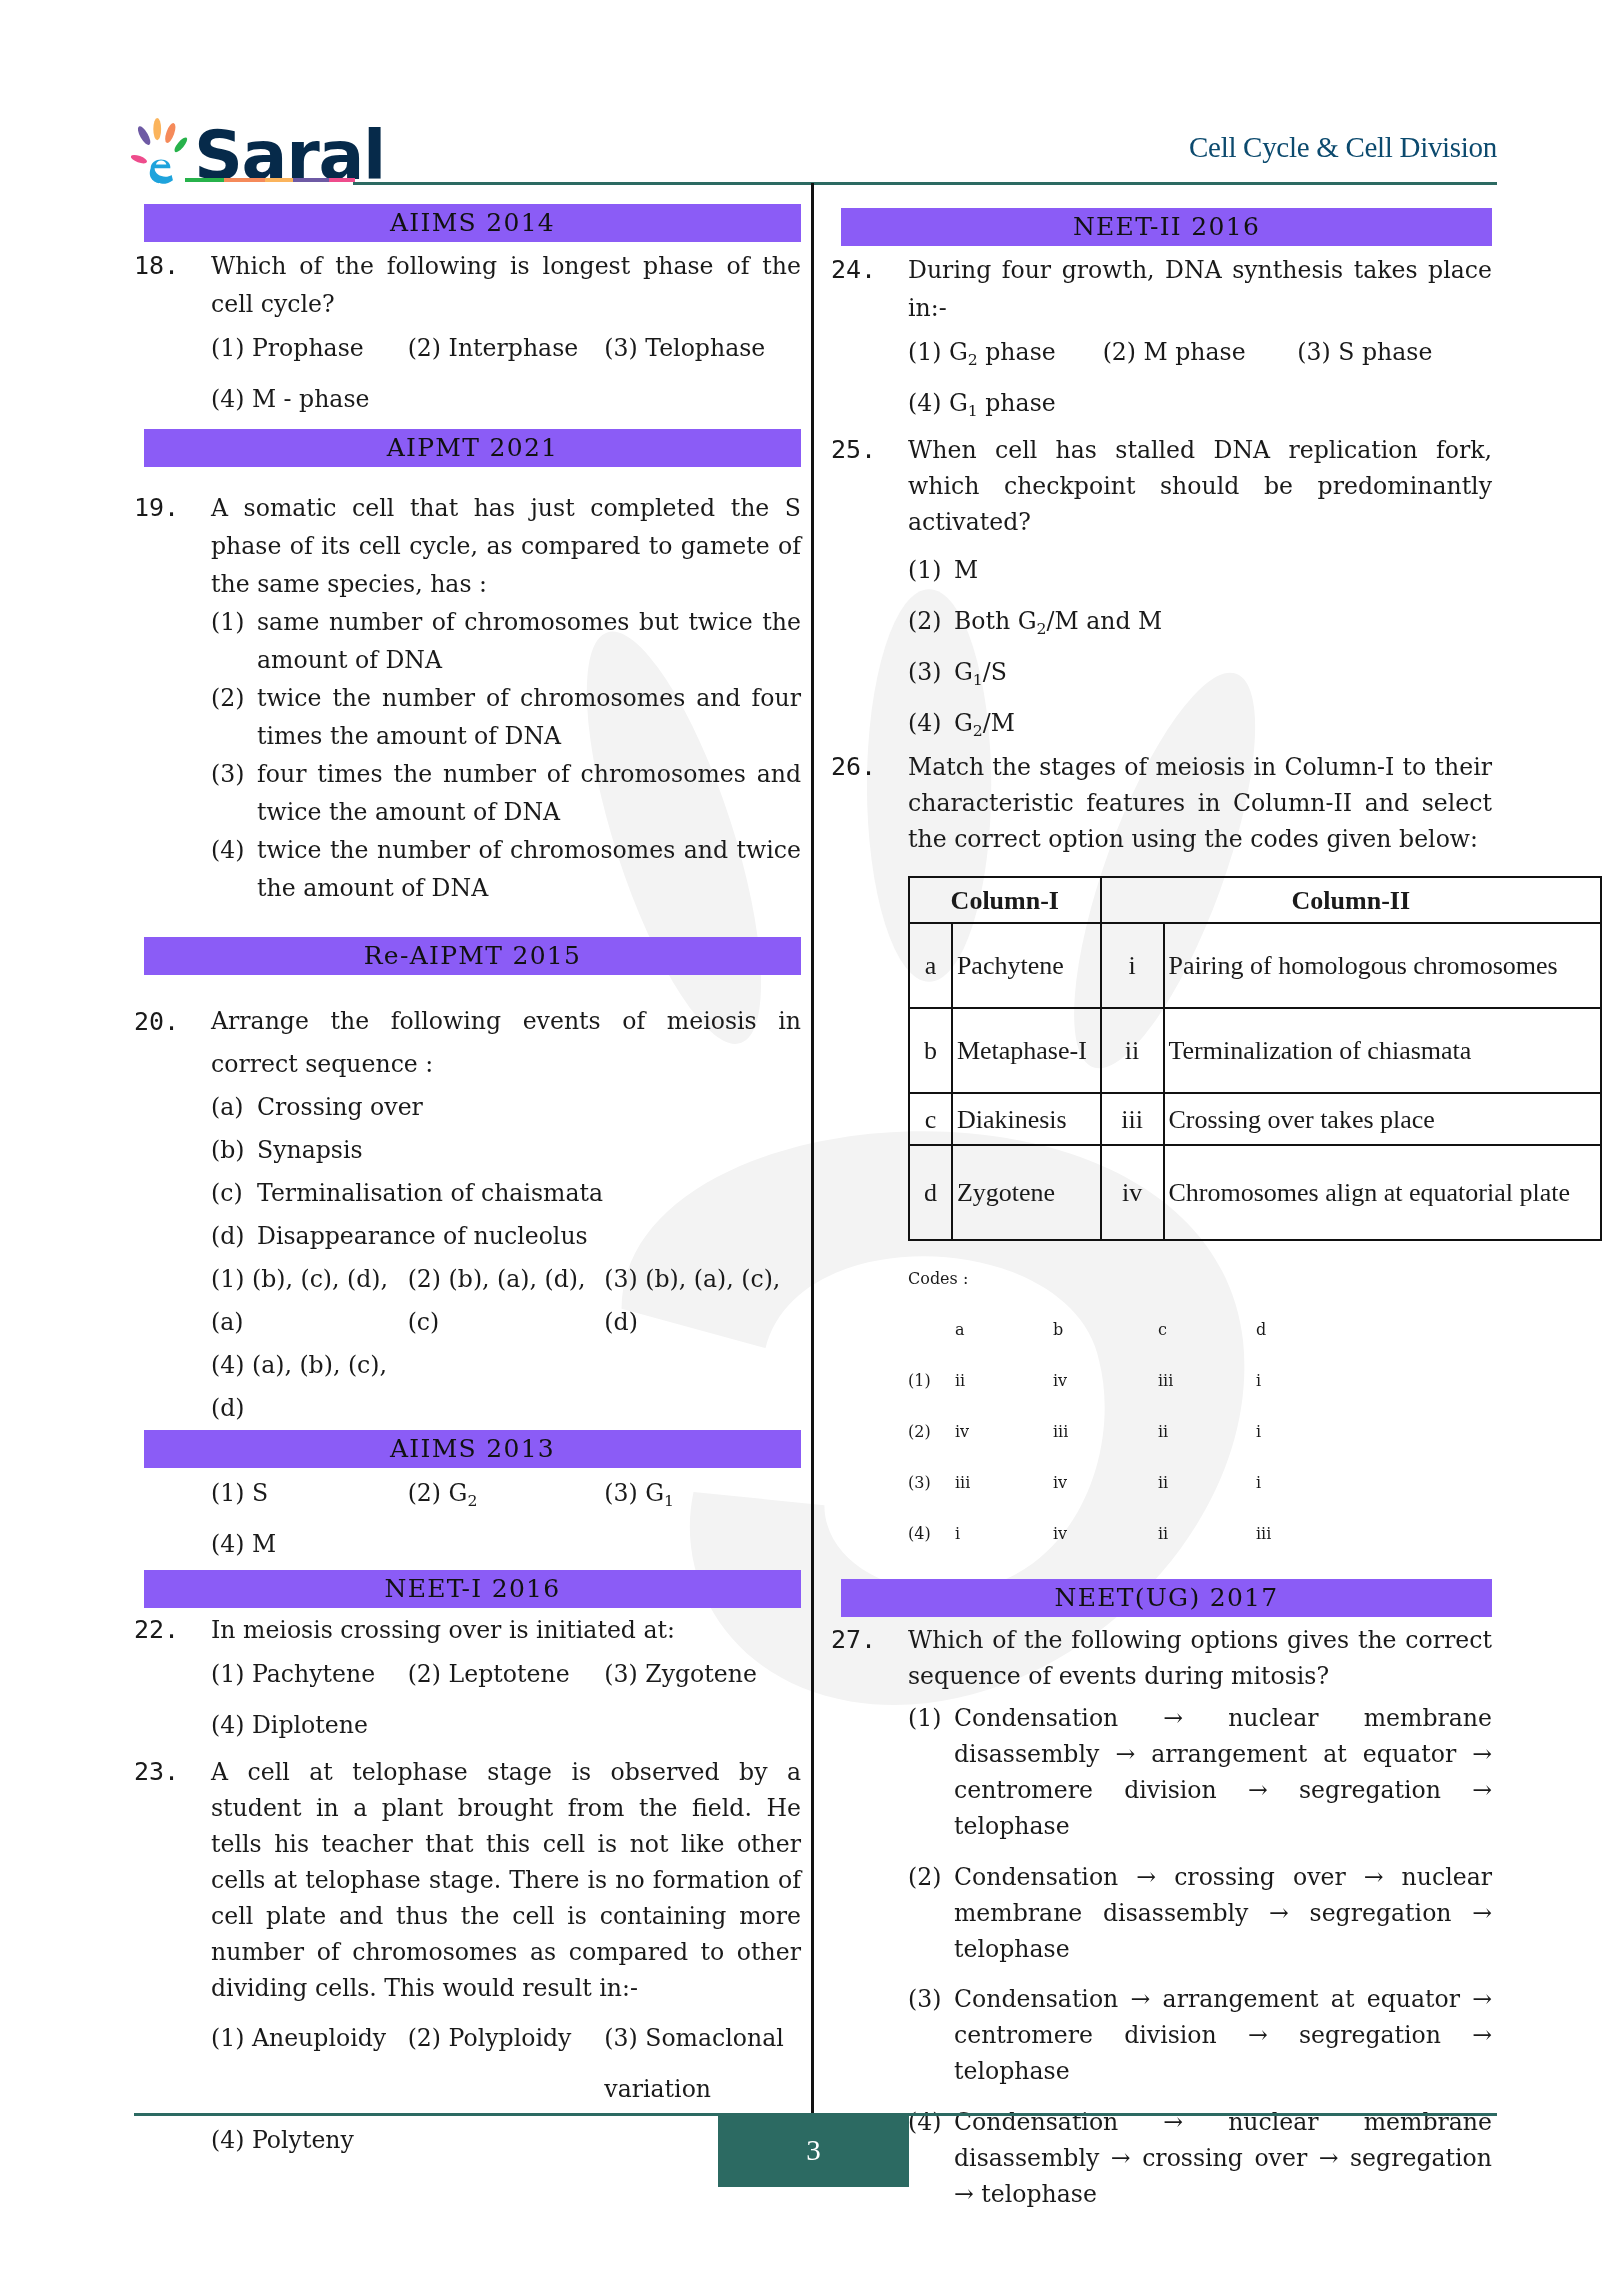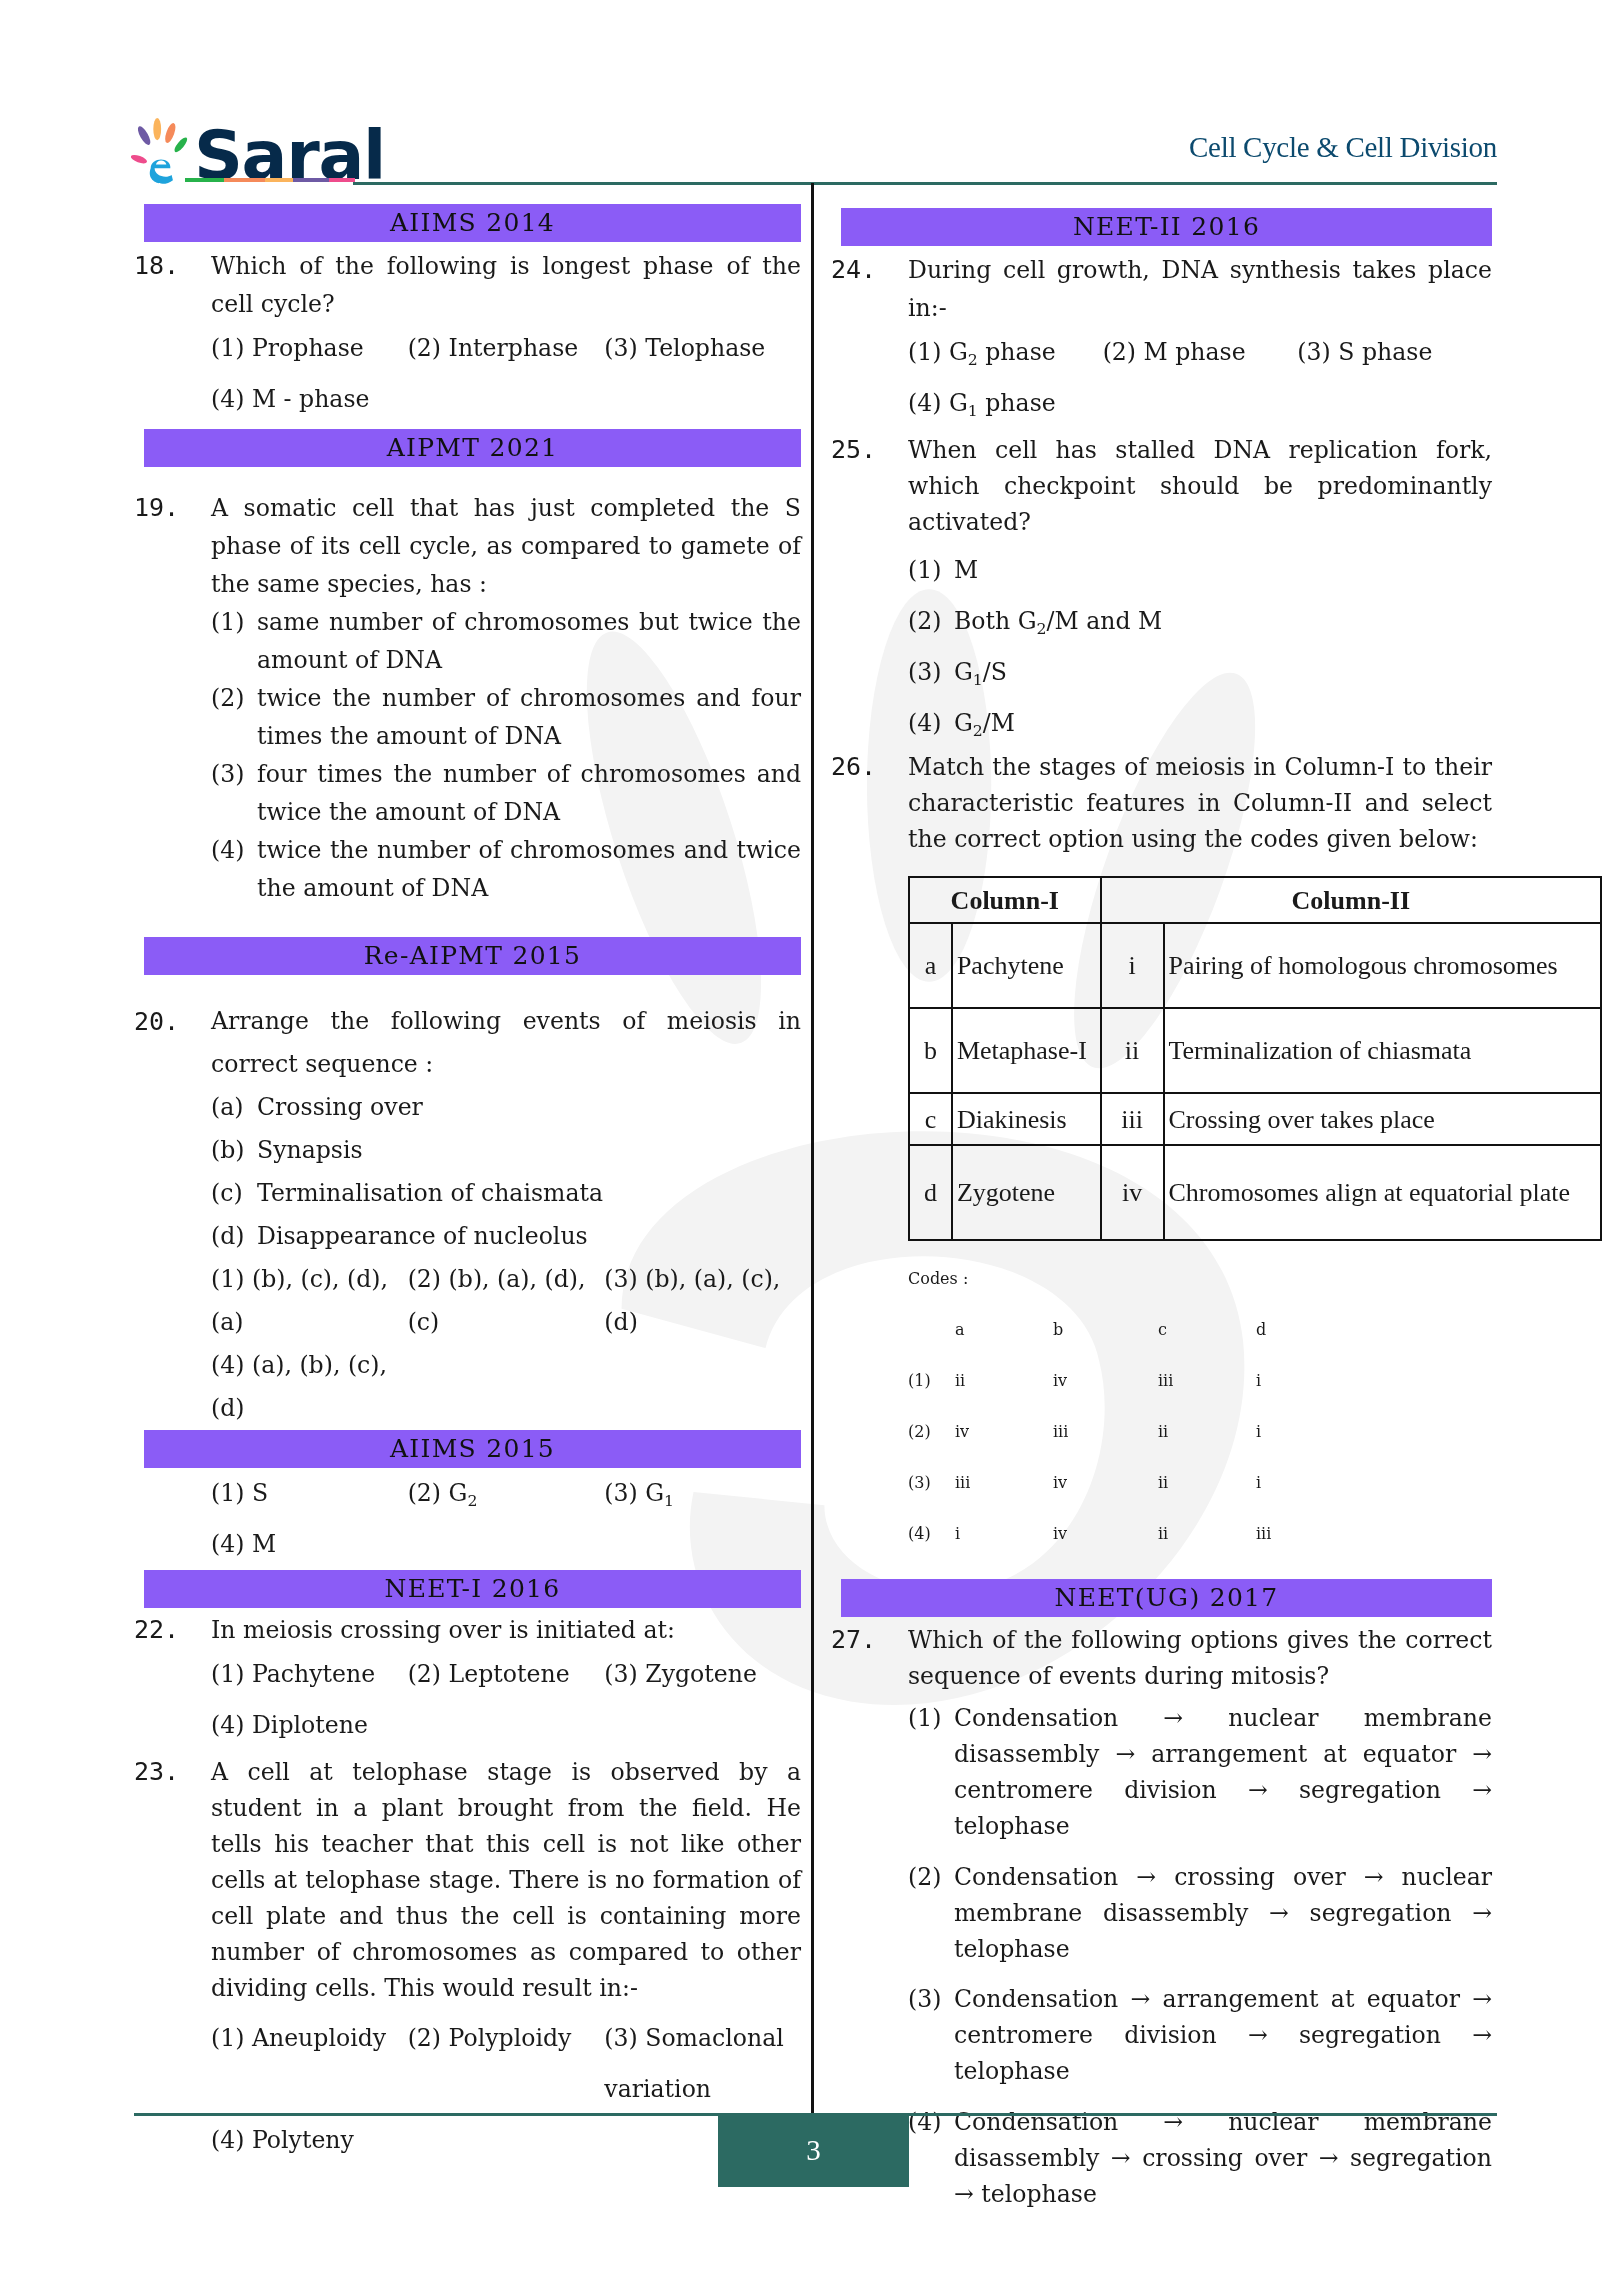--- a/index.html
+++ b/index.html
@@ -145,21 +145,21 @@
         <span class="v">Disappearance of nucleolus</span>
       </div>
   </div>
   <div class="opts2" style="line-height:43px">
     <span>(1)  (b), (c), (d), (a)</span>
     <span>(2) (b), (a), (d), (c)</span>
     <span>(3)  (b), (a), (c), (d)</span>
     <span>(4) (a), (b), (c), (d)</span>
   </div>
 
-  <div class="band">AIIMS  2015</div>
+  <div class="band">AIIMS  2013</div>
 
   <div class="opts2">
     <span><span>(1) S</span><sub></sub></span>
     <span><span>(2) G</span><sub>2</sub></span>
     <span><span>(3) G</span><sub>1</sub></span>
     <span><span>(4) M</span><sub></sub></span>
   </div>
 
   <div class="band">NEET-I  2016</div>
 
@@ -184,21 +184,21 @@
     <span>(3) Somaclonal variation</span>
     <span>(4) Polyteny</span>
   </div>
 </div>
 
 <div class="col right">
   <div class="band" style="margin-top:11.8px">NEET-II  2016</div>
 
   <div class="q" style="margin-top:5.2px">
     <span class="num">24.</span>
-    <span class="body">During cell growth, DNA synthesis takes place in:-</span>
+    <span class="body">During four growth, DNA synthesis takes place in:-</span>
   </div>
   <div class="opts2">
     <span><span>(1) G</span><sub>2</sub><span> phase</span></span>
     <span><span>(2) M phase</span></span>
     <span><span>(3) S phase</span></span>
     <span><span>(4) G</span><sub>1</sub><span> phase</span></span>
   </div>
 
   <div class="q" style="margin-top:2.6px;line-height:36px">
     <span class="num">25.</span>

